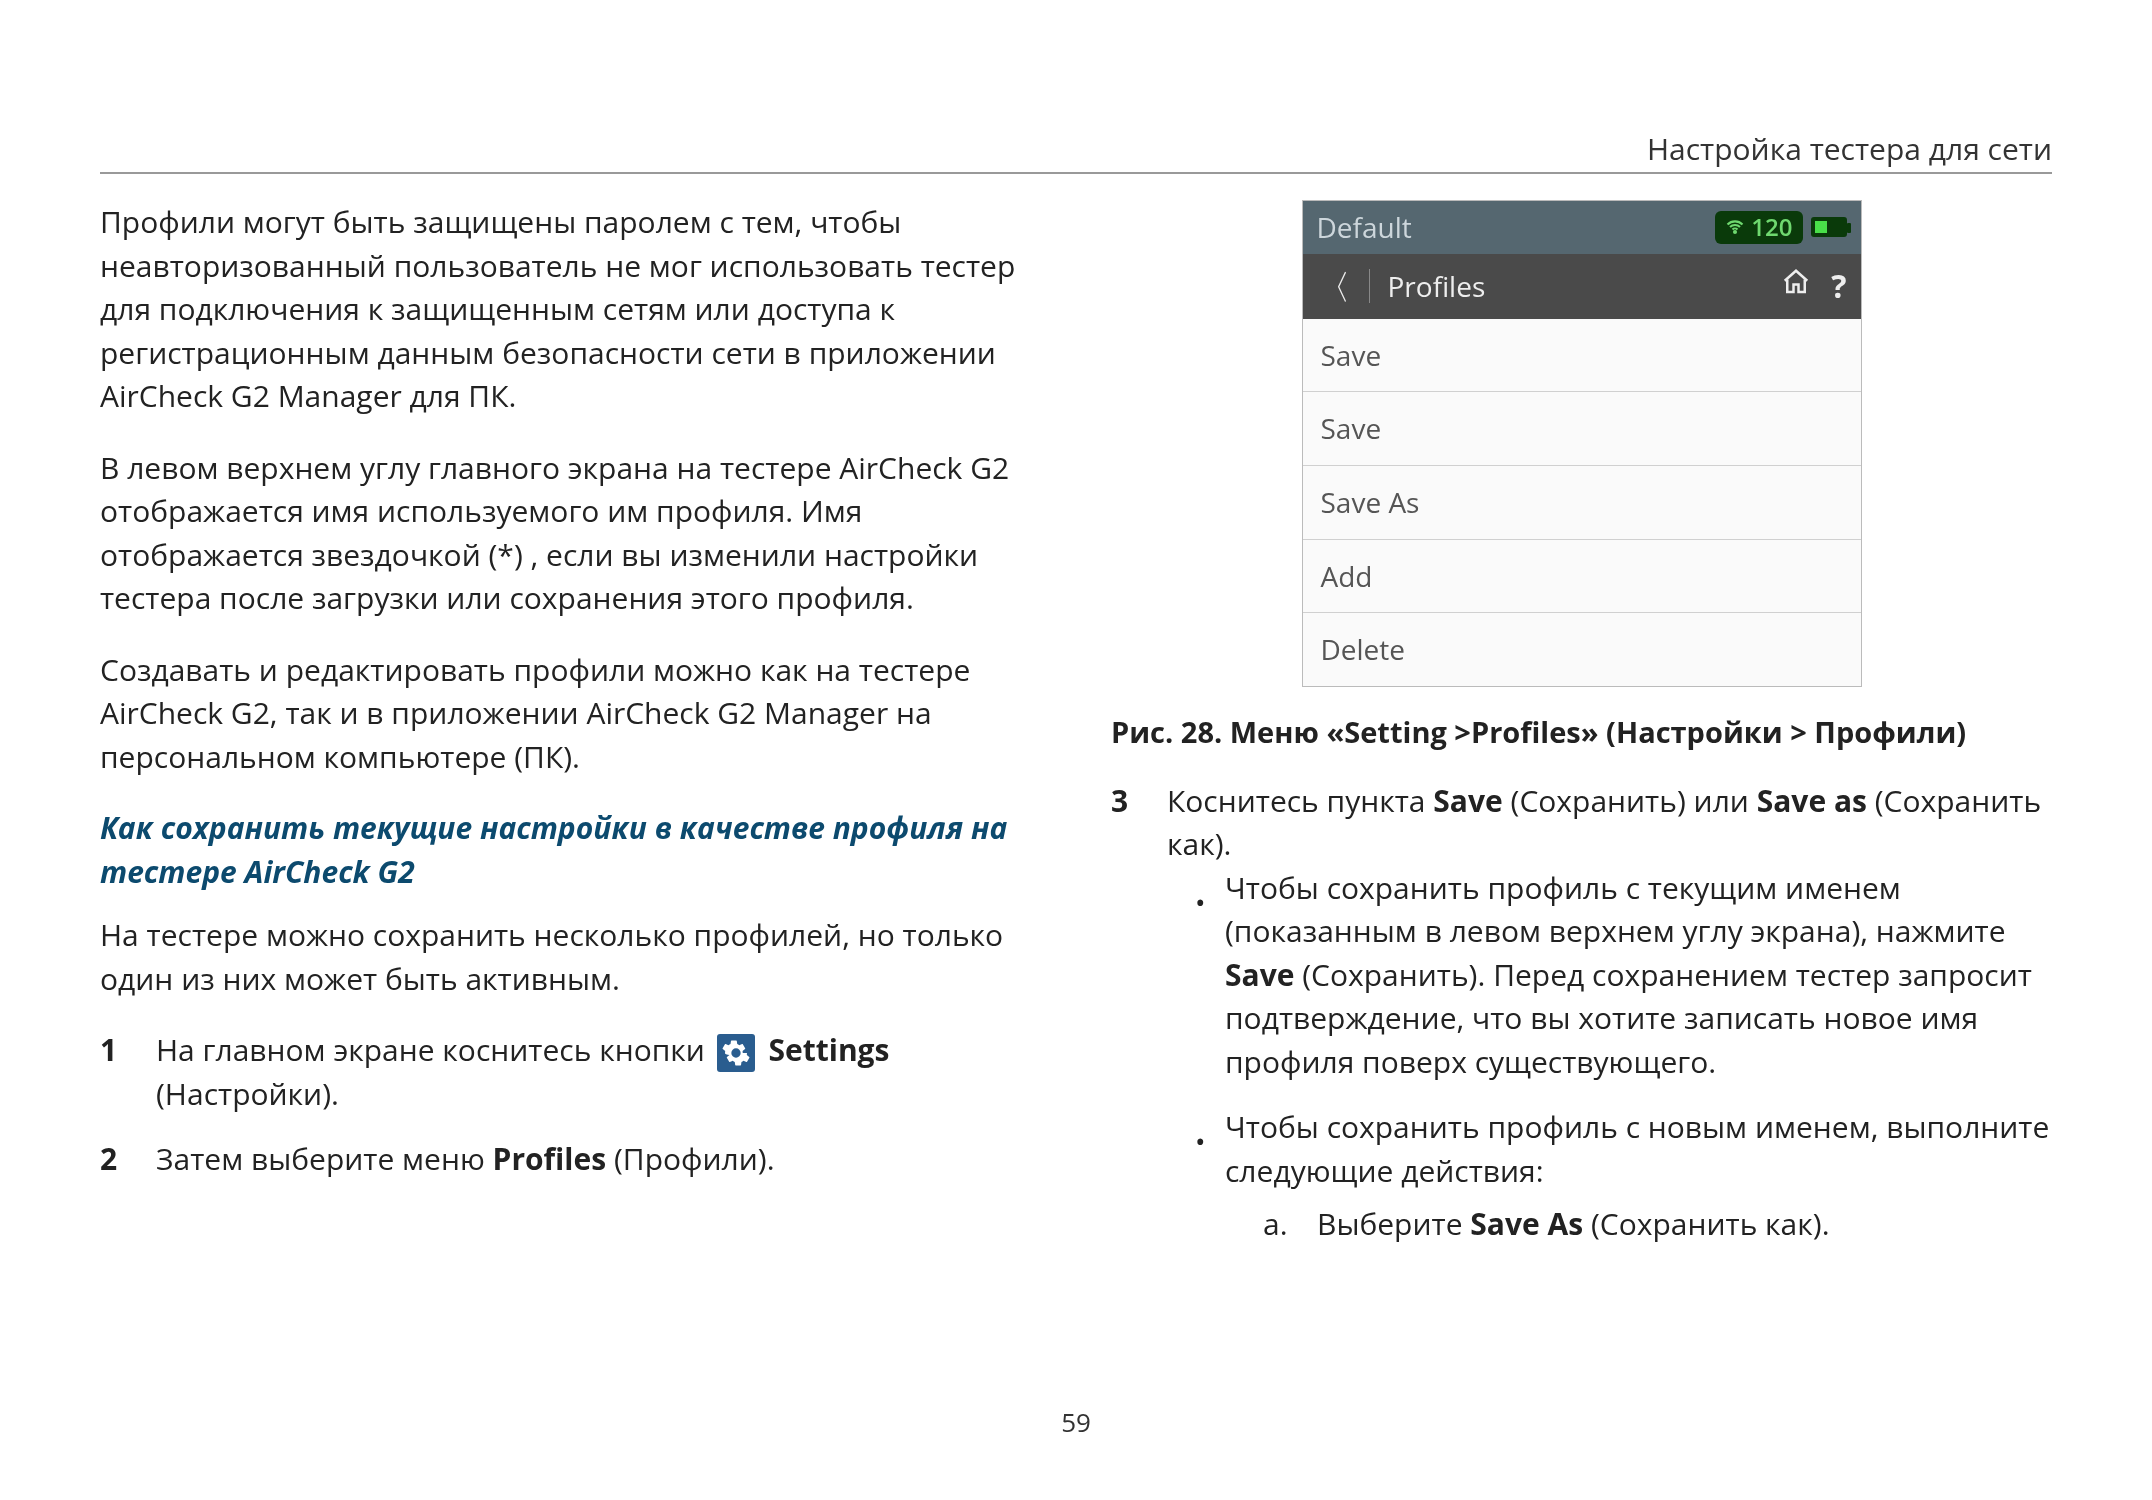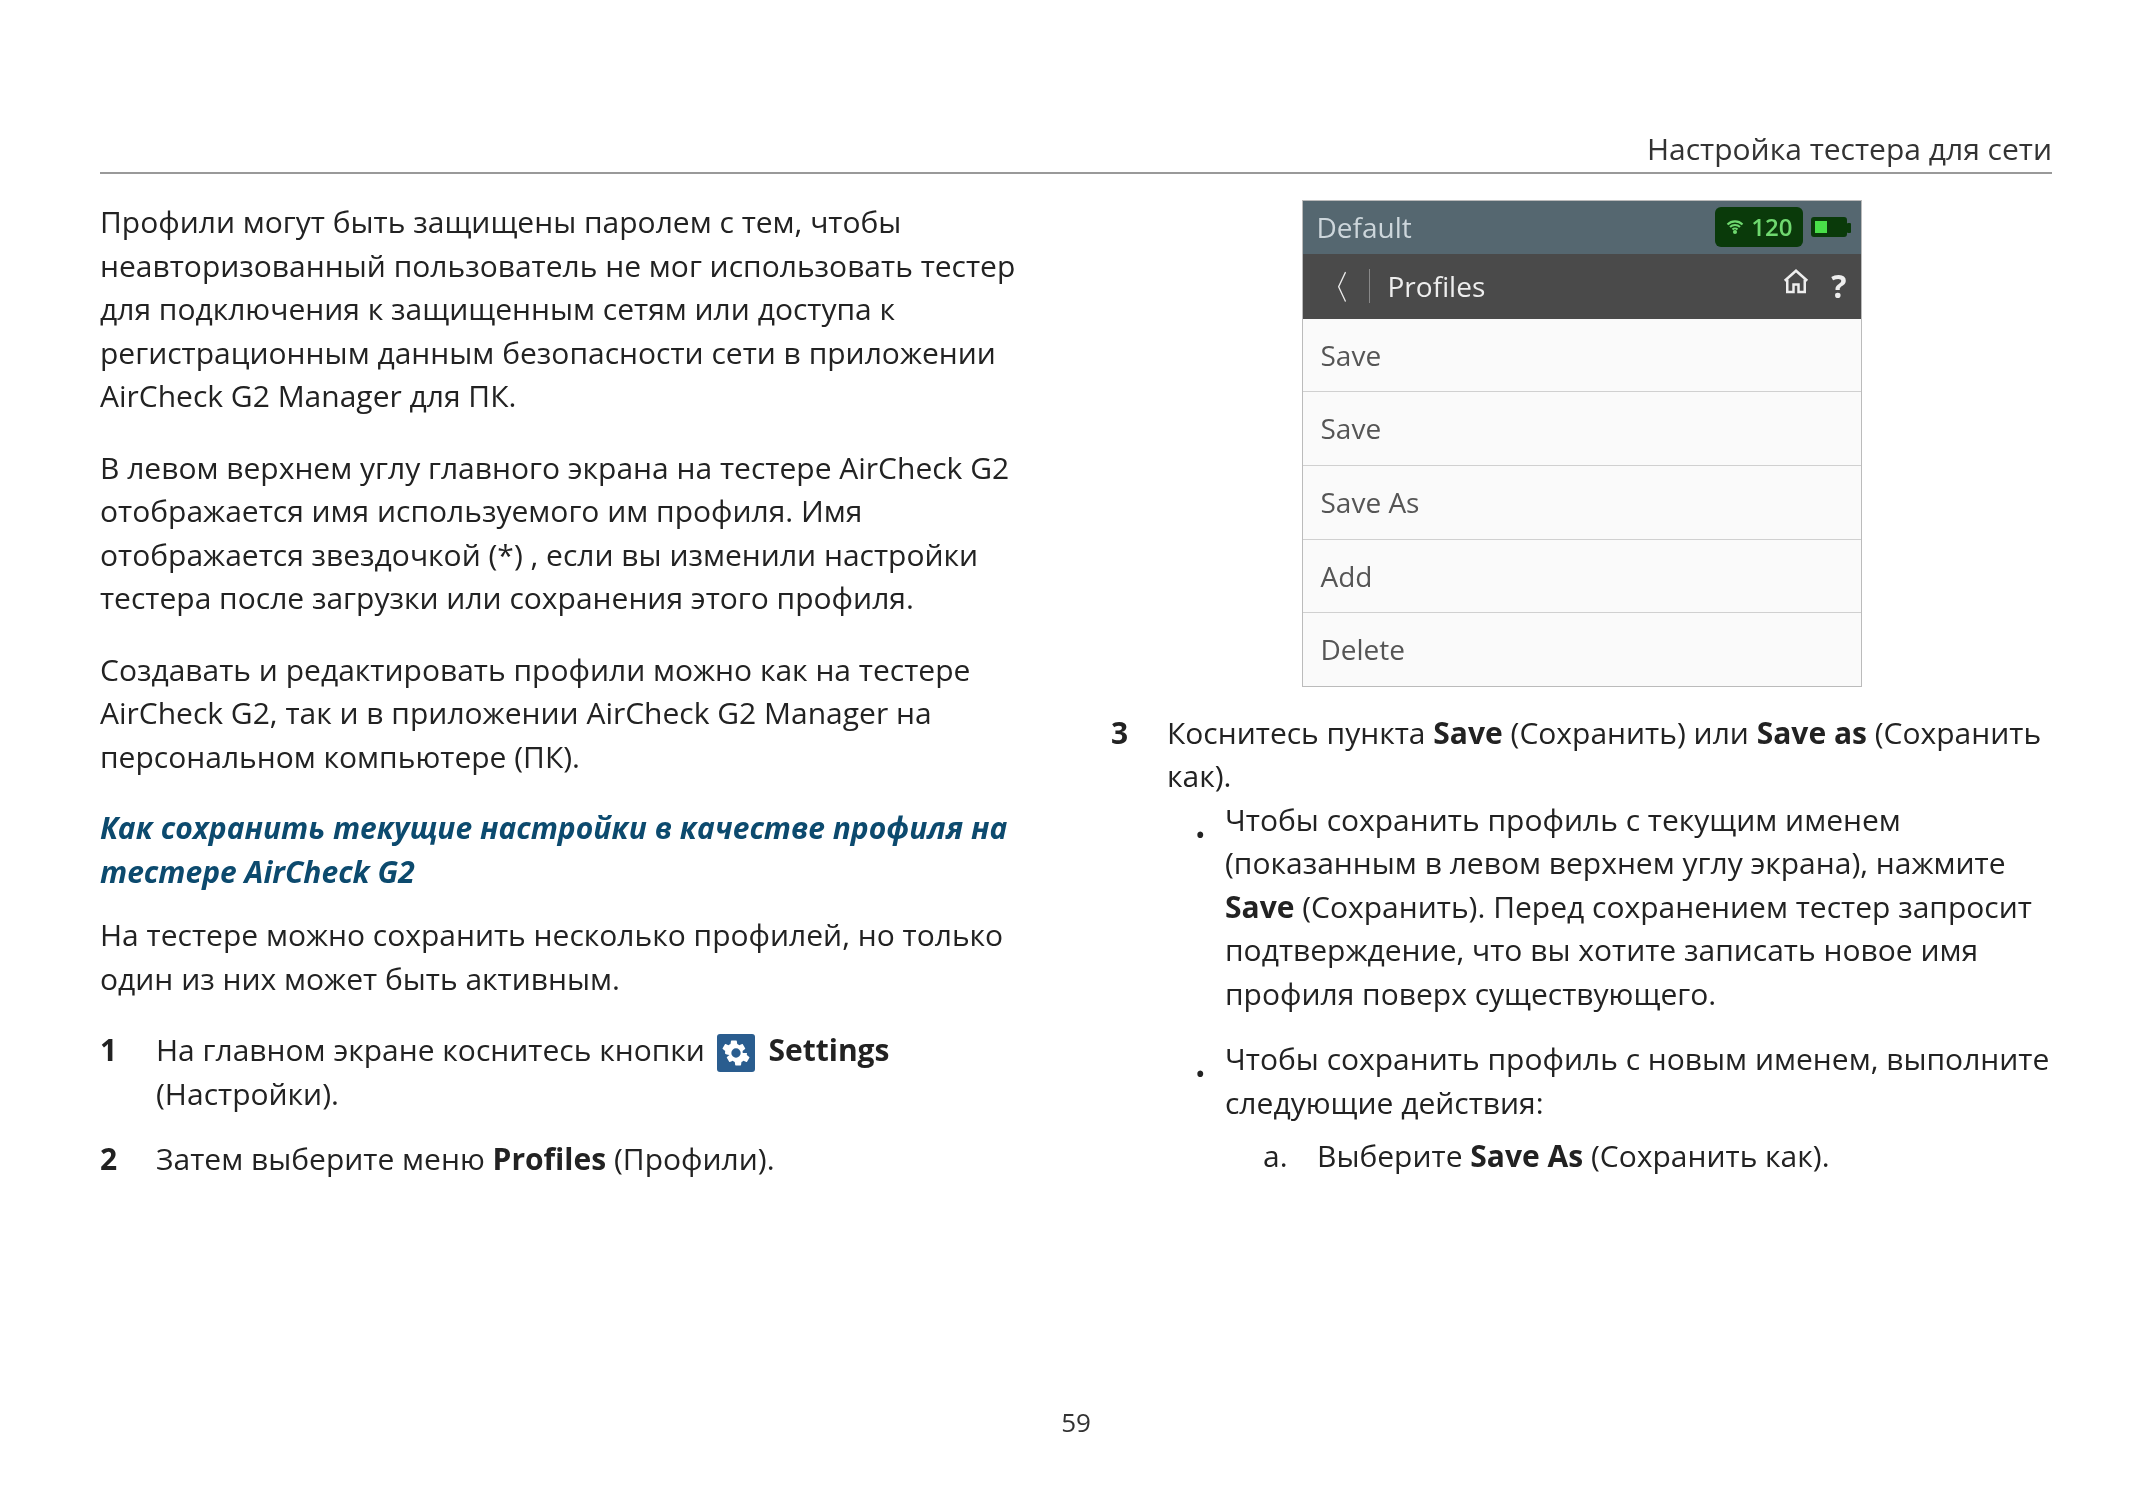--- a/index.html
+++ b/index.html
@@ -97,21 +97,21 @@
   .status-pill {
     background: #0a3a0a;
     color: #6FD86F;
     padding: 0 10px;
     border-radius: 6px;
     display: flex;
     align-items: center;
     gap: 6px;
     font-size: 24px;
     font-weight: 600;
-    height: 40px;
+    height: 33px;
   }
   .battery {
     width: 36px; height: 20px;
     border: 2px solid #0a3a0a;
     border-radius: 3px;
     position: relative;
     background: #0a3a0a;
   }
   .battery::after {
     content:"";
@@ -254,20 +254,21 @@
             <span class="help-ic">?</span>
           </span>
         </div>
         <div class="dev-list-item">Save</div>
         <div class="dev-list-item">Save</div>
         <div class="dev-list-item">Save As</div>
         <div class="dev-list-item">Add</div>
         <div class="dev-list-item">Delete</div>
       </div>
 
+      <p class="fig-caption">Рис. 28. Меню «Setting &gt;Profiles» (Настройки &gt; Профили)</p>
 
       <div class="step">
         <div class="step-num">3</div>
         <div class="step-body">
           <span>Коснитесь пункта </span><span class="bold">Save</span><span> (Сохранить) или </span><span class="bold">Save as</span><span> (Сохранить как).</span>
 
           <div class="bullets">
             <div class="bullet-item">
               <span class="bullet-dot"></span>
               <div>

